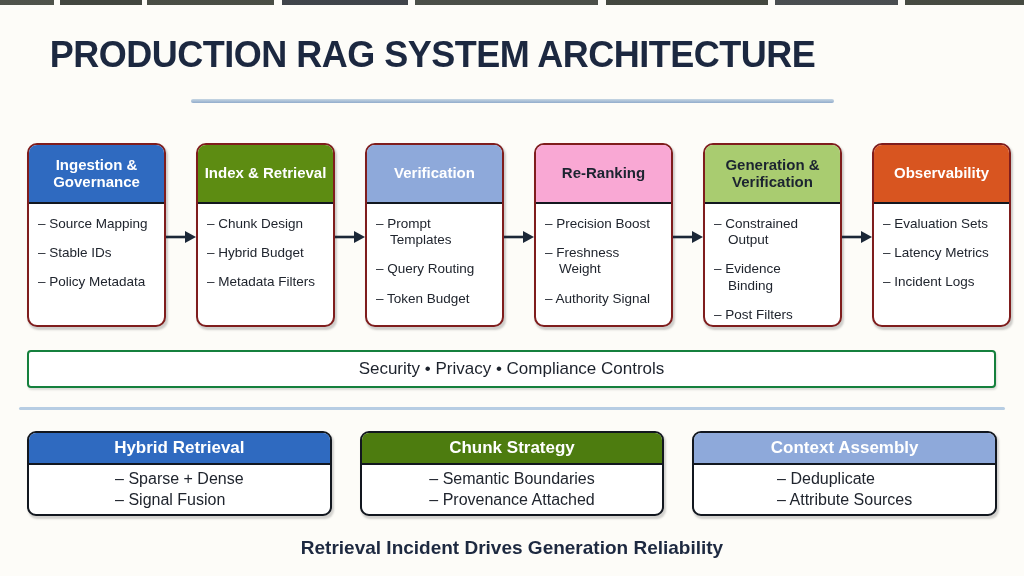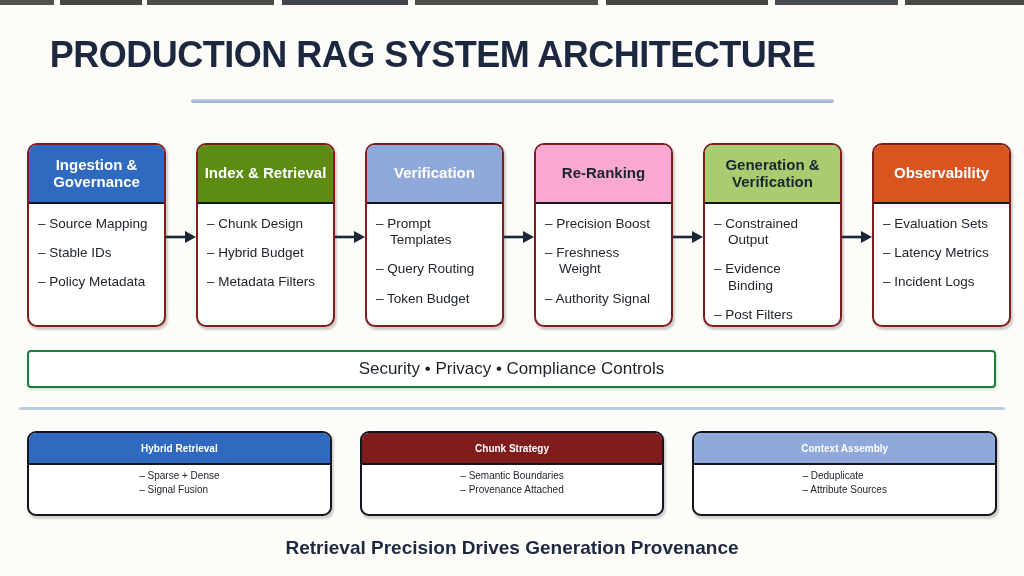--- a/index.html
+++ b/index.html
@@ -68,23 +68,23 @@
     position:absolute;top:431px;left:27px;width:970px;display:flex;gap:28px;
   }
   .bbox{
     flex:1 1 0;height:85px;box-sizing:border-box;background:#fff;
     border:2px solid #12171f;border-radius:9px;overflow:hidden;
     box-shadow:1.5px 2.5px 2px rgba(40,40,40,.2);
   }
   .bbox-h{
     height:30px;border-bottom:2px solid #12171f;
     display:flex;align-items:center;justify-content:center;
-    font-weight:700;font-size:10px;
-  }
-  .bbox-b{display:flex;justify-content:center;padding-top:5px;font-size:10px;color:#20252e;}
+    font-weight:700;font-size:17px;
+  }
+  .bbox-b{display:flex;justify-content:center;padding-top:5px;font-size:16px;color:#20252e;}
   .bbox-b .inner{display:flex;flex-direction:column;gap:3px;text-align:left;font-weight:500;}
   .caption{
     position:absolute;top:537px;left:0;width:1024px;text-align:center;
     font-size:19px;font-weight:700;color:#1d2940;
   }
 </style>
 </head>
 <body>
 
 <div class="topstrip"></div>
@@ -197,34 +197,34 @@
     <header class="bbox-h" style="background-color: rgb(47, 106, 192); color: rgb(255, 255, 255);">Hybrid Retrieval</header>
     <div class="bbox-b">
       <div class="inner">
         <div class="bitem">– Sparse + Dense</div>
         <div class="bitem">– Signal Fusion</div>
       </div>
     </div>
   </section>
 
   <section class="bbox">
-    <header class="bbox-h" style="background-color: #7f1d1d; color: rgb(255, 255, 255);">Chunk Strategy</header>
+    <header class="bbox-h" style="background-color: #4d7c0f; color: rgb(255, 255, 255);">Chunk Strategy</header>
     <div class="bbox-b">
       <div class="inner">
         <div class="bitem">– Semantic Boundaries</div>
         <div class="bitem">– Provenance Attached</div>
       </div>
     </div>
   </section>
 
   <section class="bbox">
     <header class="bbox-h" style="background-color: rgb(142, 169, 218); color: rgb(255, 255, 255);">Context Assembly</header>
     <div class="bbox-b">
       <div class="inner">
         <div class="bitem">– Deduplicate</div>
         <div class="bitem">– Attribute Sources</div>
       </div>
     </div>
   </section>
 
 </div>
 
-<div class="caption">Retrieval Precision Drives Generation Provenance</div>
+<div class="caption">Retrieval Incident Drives Generation Reliability</div>
 
 </body></html>

